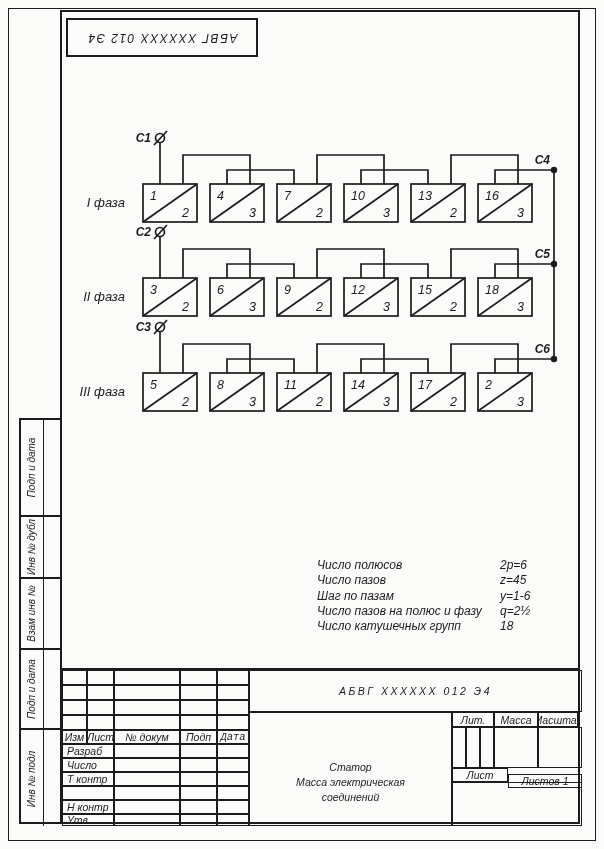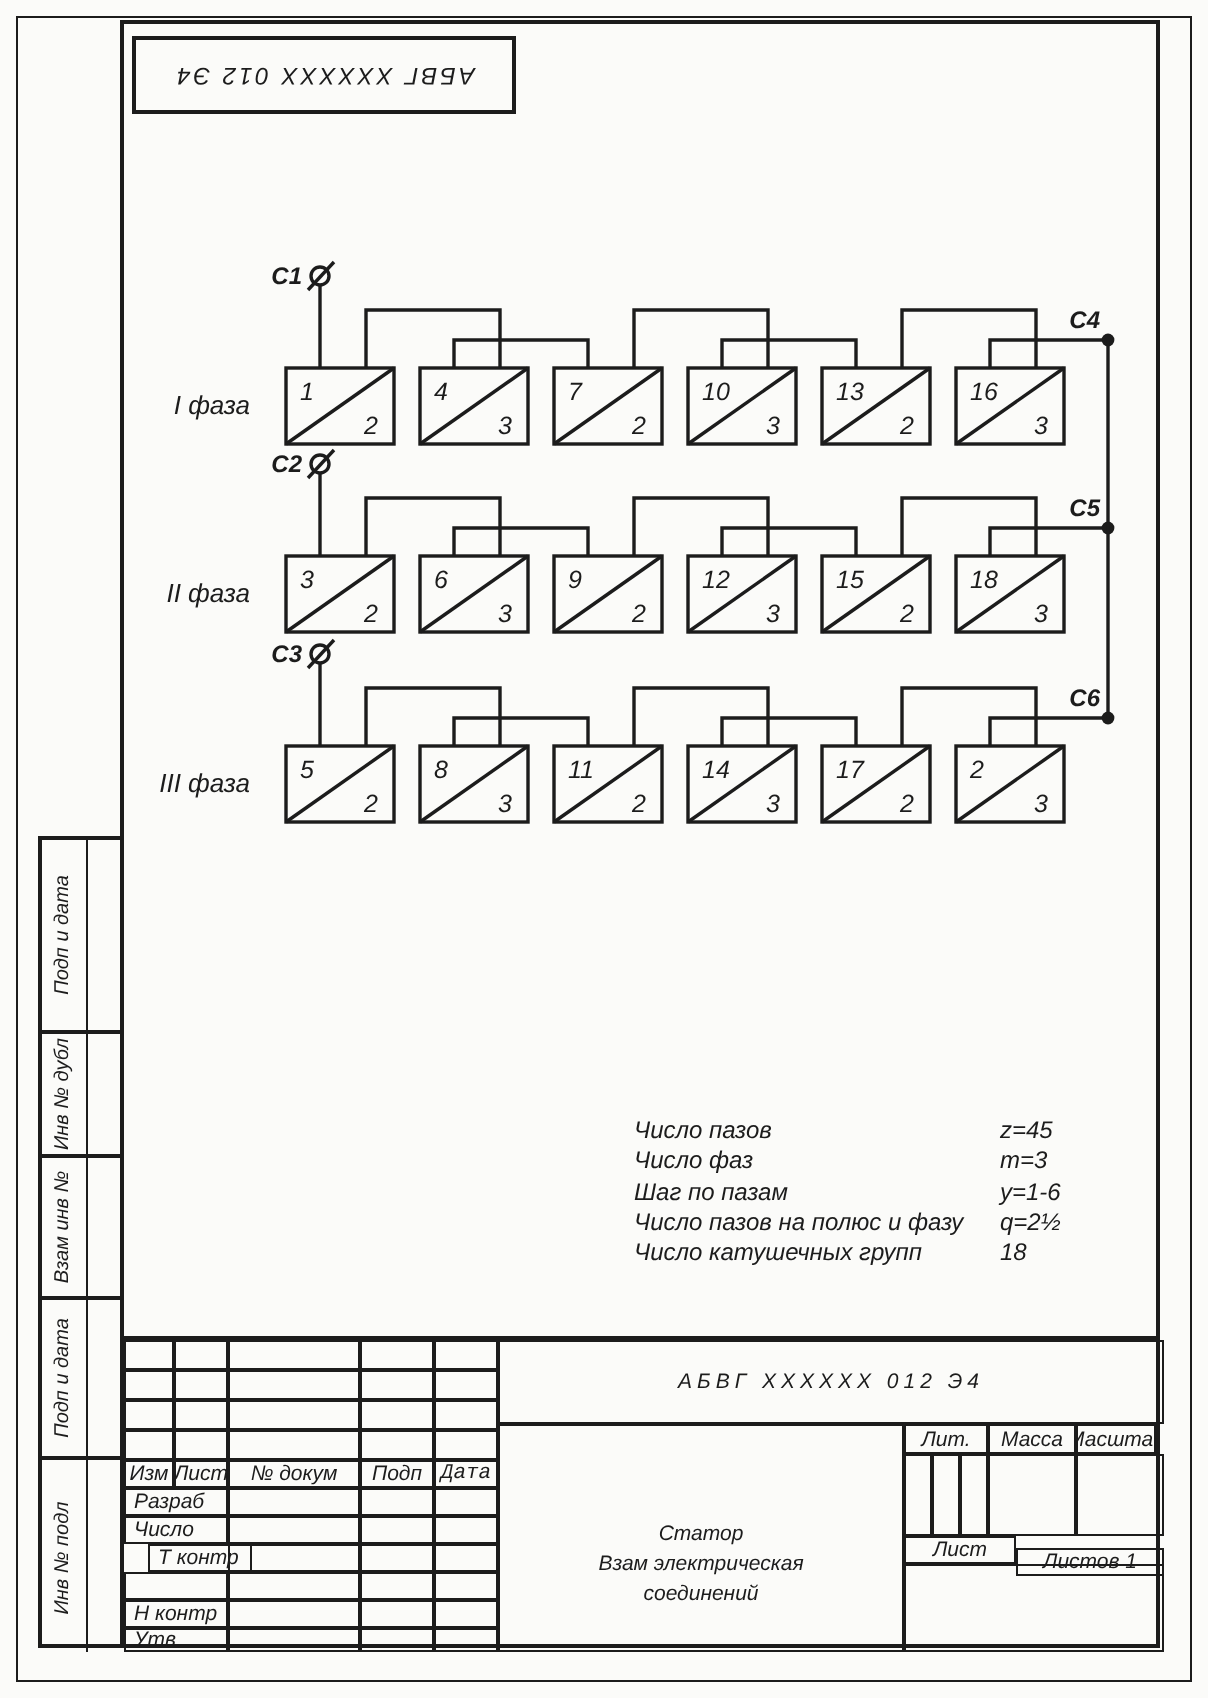--- a/index.html
+++ b/index.html
@@ -195,26 +195,26 @@
       <text x="485" y="389" class="num">2</text>
       <text x="524" y="406" text-anchor="end" class="num">3</text>
       <circle cx="554" cy="359" r="3.2" class="dot"></circle>
       <text x="550" y="353" text-anchor="end" class="term">C6</text>
     </g>
     <line x1="554" y1="170" x2="554" y2="359" class="w"></line>
   </svg>
 
 <div class="abs params" id="params">
     <div class="param-row">
+      <span class="pname">Число полюсов</span>
+      <span class="pval">2p=6</span>
+    </div>
+    <div class="param-row">
       <span class="pname">Число пазов</span>
       <span class="pval">z=45</span>
-    </div>
-    <div class="param-row">
-      <span class="pname">Число фаз</span>
-      <span class="pval">m=3</span>
     </div>
     <div class="param-row">
       <span class="pname">Шаг по пазам</span>
       <span class="pval">y=1-6</span>
     </div>
     <div class="param-row">
       <span class="pname">Число пазов на полюс и фазу</span>
       <span class="pval">q=2½</span>
     </div>
     <div class="param-row">
@@ -269,21 +269,21 @@
       <div class="cell" style="left: 118px; top: 60px; width: 37px; height: 14px;">Подп</div>
       <div class="cell" style="left: 155px; top: 60px; width: 32px; height: 14px; font-family: Liberation Mono, monospace;">Дата</div>
       <div class="cell role" style="left: 0px; top: 74px; width: 52px; height: 14px;">Разраб</div>
       <div class="cell" style="left: 52px; top: 74px; width: 66px; height: 14px;"></div>
       <div class="cell" style="left: 118px; top: 74px; width: 37px; height: 14px;"></div>
       <div class="cell" style="left: 155px; top: 74px; width: 32px; height: 14px;"></div>
       <div class="cell role" style="left: 0px; top: 88px; width: 52px; height: 14px;">Число</div>
       <div class="cell" style="left: 52px; top: 88px; width: 66px; height: 14px;"></div>
       <div class="cell" style="left: 118px; top: 88px; width: 37px; height: 14px;"></div>
       <div class="cell" style="left: 155px; top: 88px; width: 32px; height: 14px;"></div>
-      <div class="cell role" style="left: 0px; top: 102px; width: 52px; height: 14px; margin-left: 12px;">Т контр</div>
+      <div class="cell role" style="left: 0px; top: 102px; width: 52px; height: 14px;">Т контр</div>
       <div class="cell" style="left: 52px; top: 102px; width: 66px; height: 14px;"></div>
       <div class="cell" style="left: 118px; top: 102px; width: 37px; height: 14px;"></div>
       <div class="cell" style="left: 155px; top: 102px; width: 32px; height: 14px;"></div>
       <div class="cell role" style="left: 0px; top: 116px; width: 52px; height: 14px;"></div>
       <div class="cell" style="left: 52px; top: 116px; width: 66px; height: 14px;"></div>
       <div class="cell" style="left: 118px; top: 116px; width: 37px; height: 14px;"></div>
       <div class="cell" style="left: 155px; top: 116px; width: 32px; height: 14px;"></div>
       <div class="cell role" style="left: 0px; top: 130px; width: 52px; height: 14px;">Н контр</div>
       <div class="cell" style="left: 52px; top: 130px; width: 66px; height: 14px;"></div>
       <div class="cell" style="left: 118px; top: 130px; width: 37px; height: 14px;"></div>
@@ -293,21 +293,21 @@
       <div class="cell" style="left: 118px; top: 144px; width: 37px; height: 12px;"></div>
       <div class="cell" style="left: 155px; top: 144px; width: 32px; height: 12px;"></div>
     </div>
 
   <div class="cell desig">
     <span>АБВГ ХХХХХХ 012 Э4</span>
   </div>
 
   <div class="cell namecell">
     <div>Статор</div>
-    <div>Взам электрическая</div>
+    <div>Масса электрическая</div>
     <div>соединений</div>
   </div>
 
   <div class="cell lit-h">Лит.</div>
   <div class="cell massa-h">Масса</div>
   <div class="cell mash-h">Масштаб</div>
 
   <div class="cell lit-v1"></div>
   <div class="cell lit-v2"></div>
   <div class="cell lit-v3"></div>

